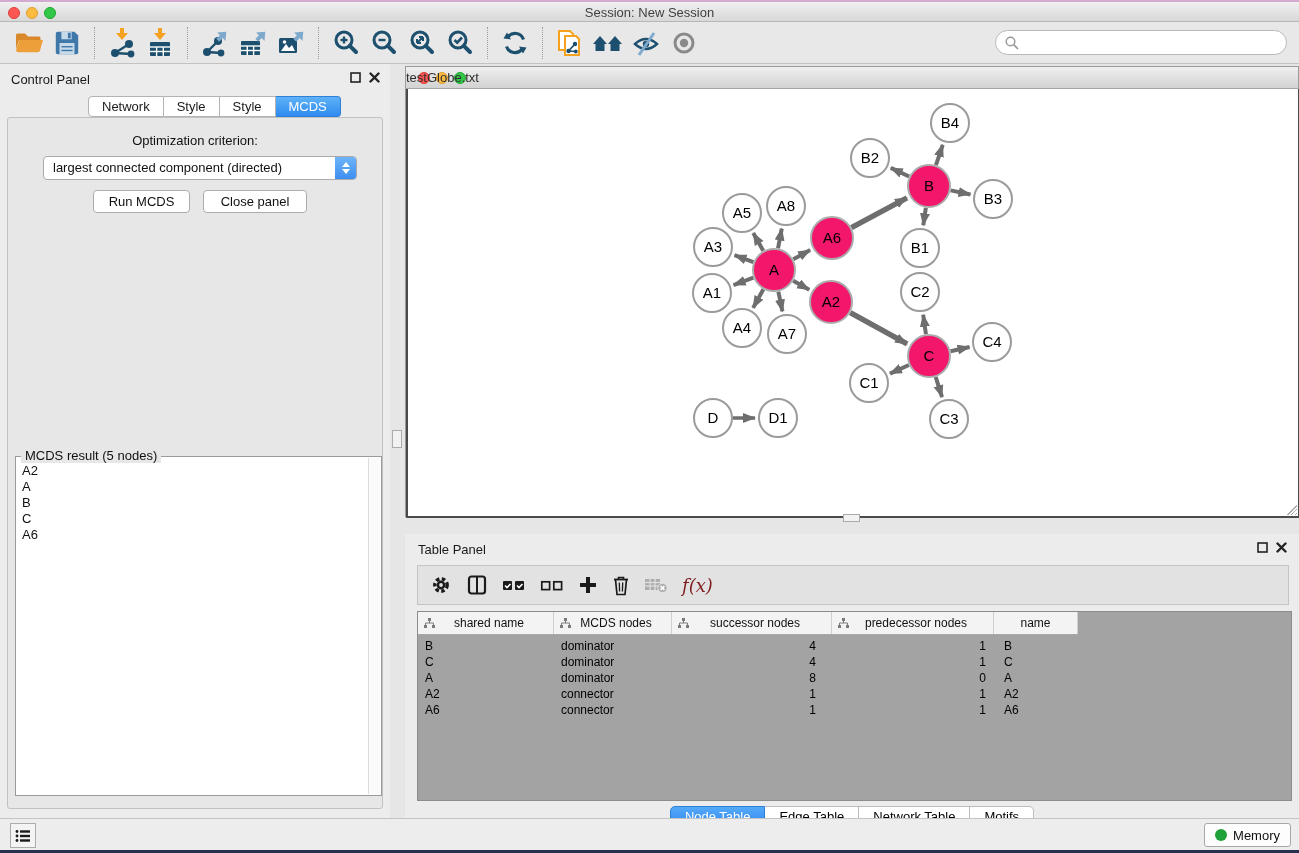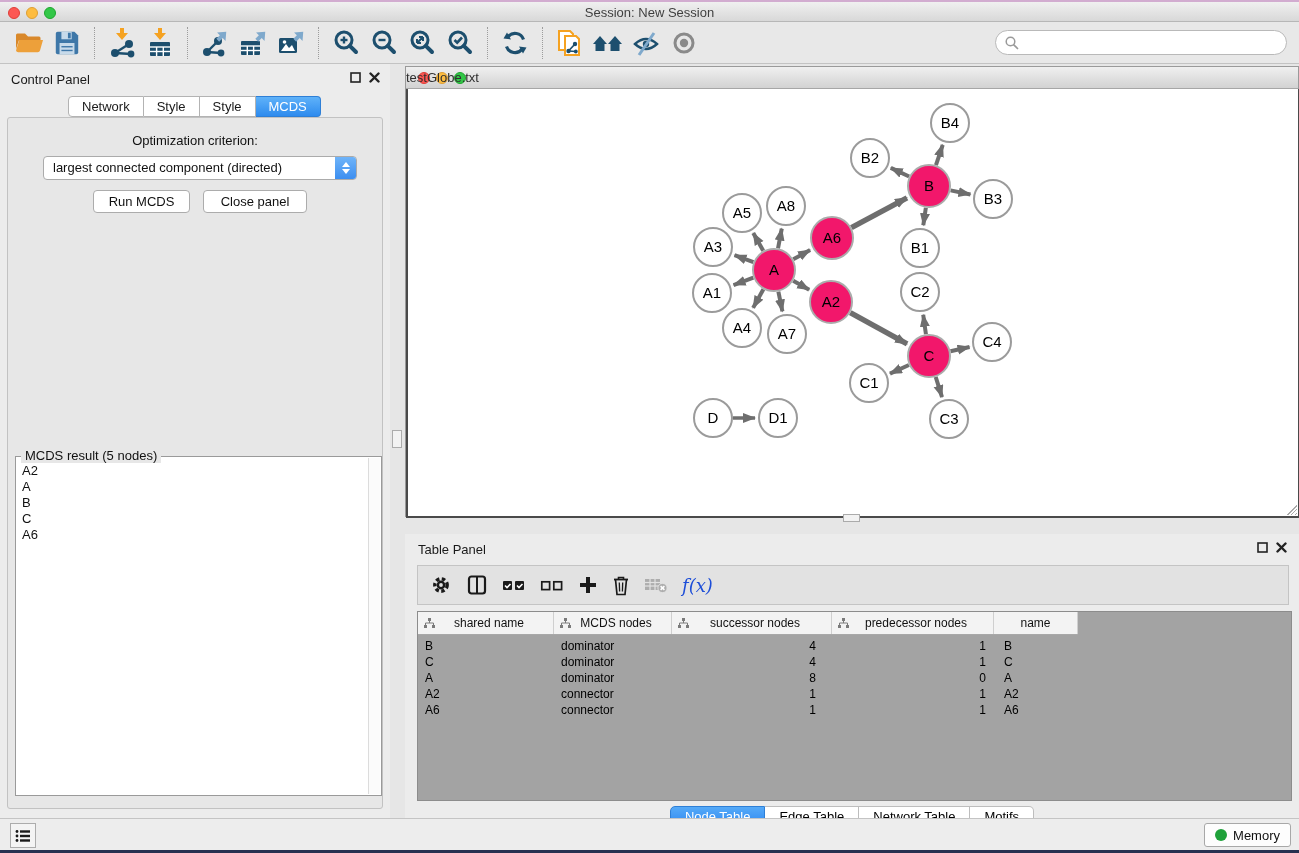--- a/index.html
+++ b/index.html
@@ -29,21 +29,21 @@
   .searchbox input { border:none; outline:none; flex:1; height:20px; font-size:13px;
     background:transparent; font-family:"Liberation Sans",sans-serif; }
 
   
   .workspace { position:absolute; left:0; top:64px; width:1299px; height:754px; background:#E6E6E6; }
 
   
   .control-panel { position:absolute; left:0; top:0; width:390px; height:754px; background:#ECECEC; }
   .panel-header-title { position:absolute; left:11px; top:8px; font-size:13px; color:#1A1A1A; }
   .ph-icons { position:absolute; top:8px; display:flex; gap:8px; align-items:center; }
-  .cp-tabs { position:absolute; left:68px; top:32px; display:flex;border-radius:10px; }
+  .cp-tabs { position:absolute; left:88px; top:32px; display:flex;border-radius:10px; }
   .cp-tab { height:21px; line-height:19px; padding:0 13px; font-size:13px; color:#1A1A1A;
     background:#FFF; border:1px solid #B3B3B3; border-left:none; }
   .cp-tab:first-child { border-left:1px solid #B3B3B3; border-radius:4px 0 0 4px; }
   .cp-tab:last-child { border-radius:0 4px 4px 0; }
   .cp-tab.selected { background:linear-gradient(#5FB2F9,#2E8BEE); color:#FFF; border-color:#2E7FD6; }
   .cp-inner { position:absolute; left:7px; top:53px; width:376px; height:692px;
     background:#E7E7E7; border:1px solid #C2C2C2; border-radius:3px; }
   .opt-label { position:absolute; left:0; width:100%; top:15px; text-align:center;
     font-size:13px; color:#111; }
   .select { position:absolute; left:35px; top:38px; width:314px; height:24px; background:#FFF;
@@ -84,21 +84,21 @@
   .net-canvas { position:absolute; left:0; top:22px; width:894px; height:429px;
     background:#FFF; border:2px solid #4A4A4A; border-top:none; }
   .net-resize { position:absolute; right:1px; bottom:1px; width:12px; height:12px;
     background:
       linear-gradient(135deg, transparent 0 58%, #AAA 58% 63%, transparent 63% 74%, #AAA 74% 79%, transparent 79% 90%, #AAA 90% 95%, transparent 95%); }
 
   
   .table-panel { position:absolute; left:405px; top:454px; width:894px; height:300px; background:#ECECEC;margin-top:16px; }
   .tp-toolbar { position:absolute; left:12px; top:31px; width:872px; height:40px;
     background:#E2E2E2; border:1px solid #C4C4C4; display:flex; align-items:center; padding-left:12px; gap:14px; }
-  .fx { font-family:"DejaVu Serif", serif; font-style:italic; font-size:18px; color:#1d4ed8; }
+  .fx { font-family:"DejaVu Serif", serif; font-style:italic; font-size:18px; color:#7f1d1d; }
   .table { position:absolute; left:12px; top:77px; width:875px; height:190px; background:#a3a3a3;
     border:1px solid #8C8C8C; overflow:hidden;padding-left:38px; }
   .thead { position:absolute; left:0; top:0; height:23px; display:flex; border-bottom:1px solid #A8A8A8; }
   .th { background:#F3F3F3; border-right:1px solid #CFCFCF; display:flex; align-items:center;
     font-size:12px; color:#111; }
   .th .lbl { flex:1; text-align:center; padding-right:10px; }
   .trow { position:absolute; left:0; display:flex; height:16px; font-size:12px; color:#000; }
   .td { height:16px; line-height:15px; white-space:nowrap; }
   .tp-tabs { position:absolute; left:0; width:100%; top:272px; display:flex; justify-content:center; }
   .tp-tab { height:22px; line-height:20px; padding:0 14px; font-size:13px; color:#000000;

